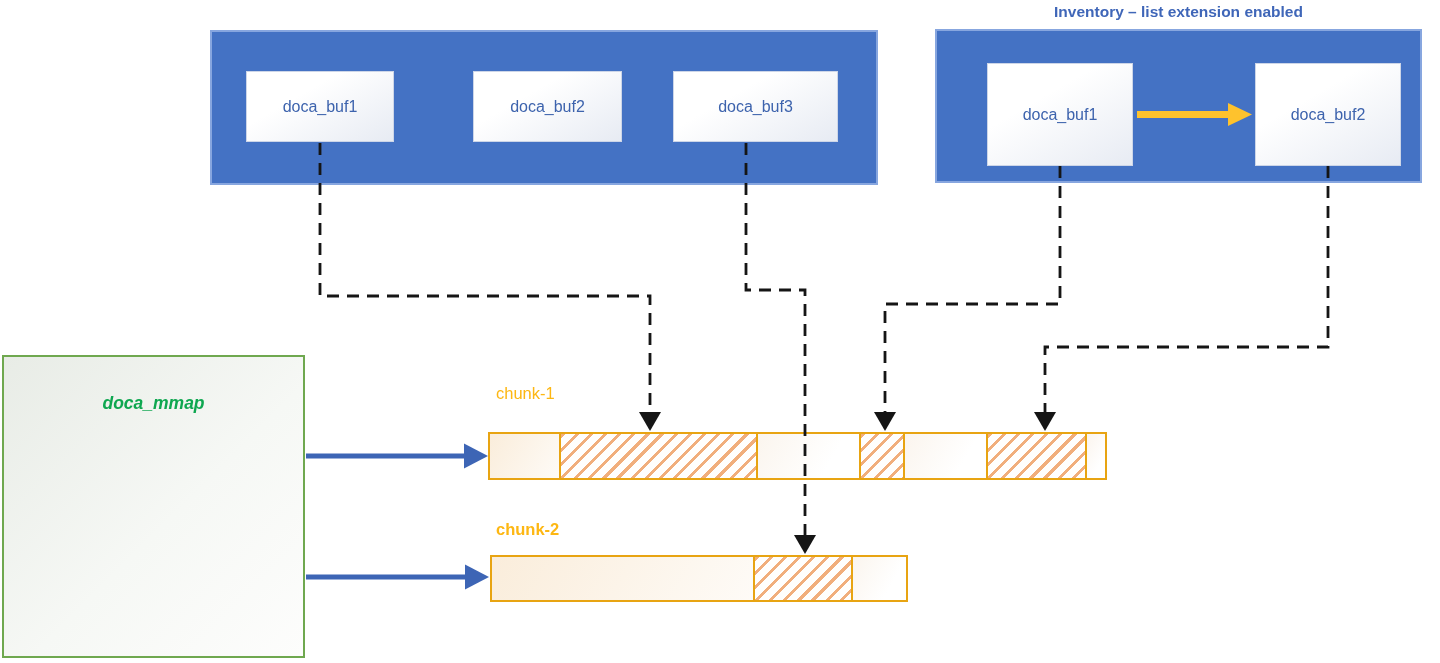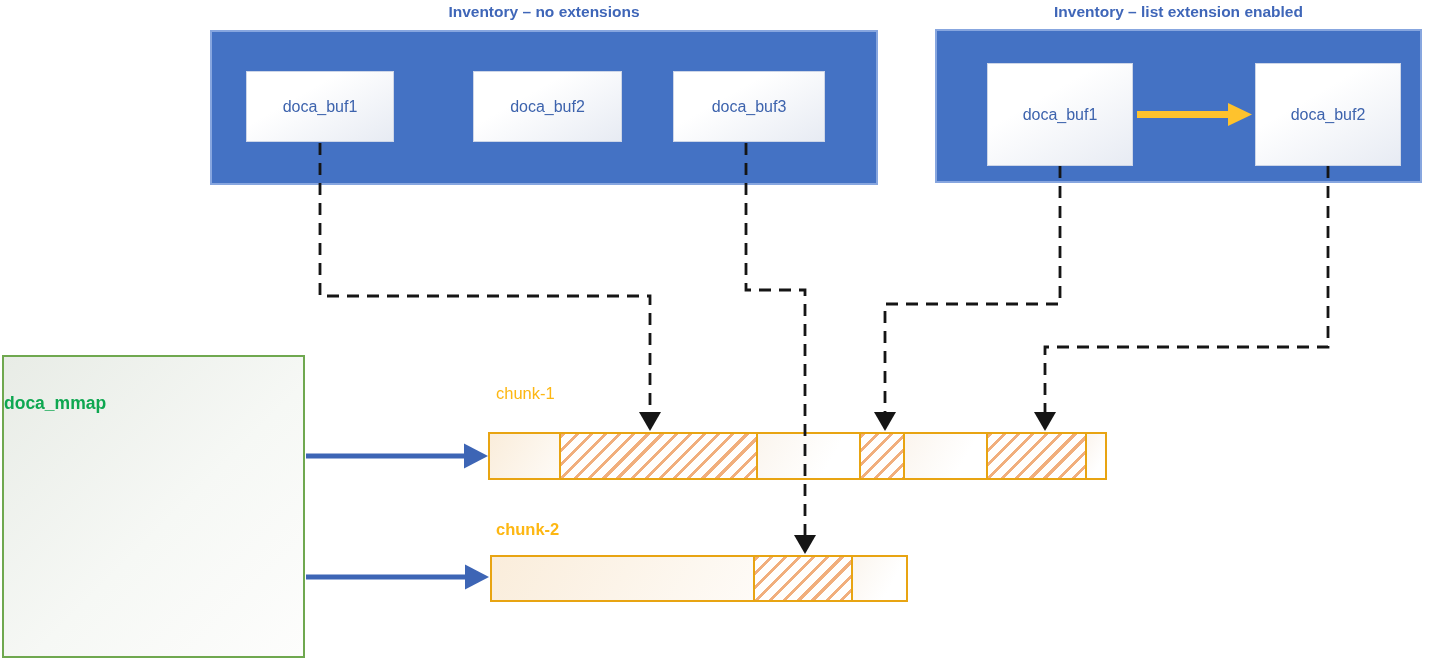--- a/index.html
+++ b/index.html
@@ -24,33 +24,33 @@
   .buf{
     position:absolute;box-sizing:border-box;
     background:linear-gradient(150deg,#ffffff 35%,#e7ebf3 100%);
     border:1px solid #cdd6e8;
     display:flex;align-items:center;justify-content:center;
     font-size:16px;color:#3d63ad;
   }
   .bufL{top:71px;height:71px;}
   .bufL1{left:246px;width:148px;}
   .bufL2{left:473px;width:149px;}
-  .bufL3{left:673px;width:152px;}
+  .bufL3{left:673px;width:165px;}
   .bufR{top:63px;height:103px;}
   .bufR1{left:987px;width:146px;}
   .bufR2{left:1255px;width:146px;}
   
   .mmap{
     position:absolute;left:2px;top:355px;width:303px;height:303px;box-sizing:border-box;
     border:2px solid #6fa84f;
     background:linear-gradient(135deg,#e8ece6 0%,#f6f8f5 55%,#fdfdfc 100%);
   }
   .mmap-label{
-    display:block;margin-top:36px;text-align:left;
-    font-size:17.5px;font-weight:bold;color:#0ea750;
+    display:block;margin-top:36px;text-align:center;
+    font-size:17.5px;font-weight:bold;font-style:italic;color:#0ea750;
   }
   
   .chunk-label{
     position:absolute;font-size:16.5px;color:#fdb713;font-weight:500;
   }
   .chunk-label.c1{left:496px;top:384px;}
   .chunk-label.c2{left:496px;top:520px;font-weight:bold;}
   .chunk{position:absolute;display:flex;}
   .chunk.c1{left:488px;top:432px;width:631px;height:48px;}
   .chunk.c2{left:490px;top:555px;width:422px;height:47px;}
@@ -76,21 +76,20 @@
   .bluearrow{stroke:#3d65b5;stroke-width:5;}
   .bhead{fill:#3d65b5;}
   .ylink{stroke:#fec22d;stroke-width:7;}
   .yhead{fill:#fec22d;}
 </style>
 </head>
 <body>
 
 <div class="canvas">
 
-  <div class="inv-title left">Inventory – no extensions</div>
   <div class="inv-title right">Inventory – list extension enabled</div>
 
   <div class="inventory left">
   </div>
   <div class="buf bufL bufL1">
     <span>doca_buf1</span>
   </div>
   <div class="buf bufL bufL2">
     <span>doca_buf2</span>
   </div>

